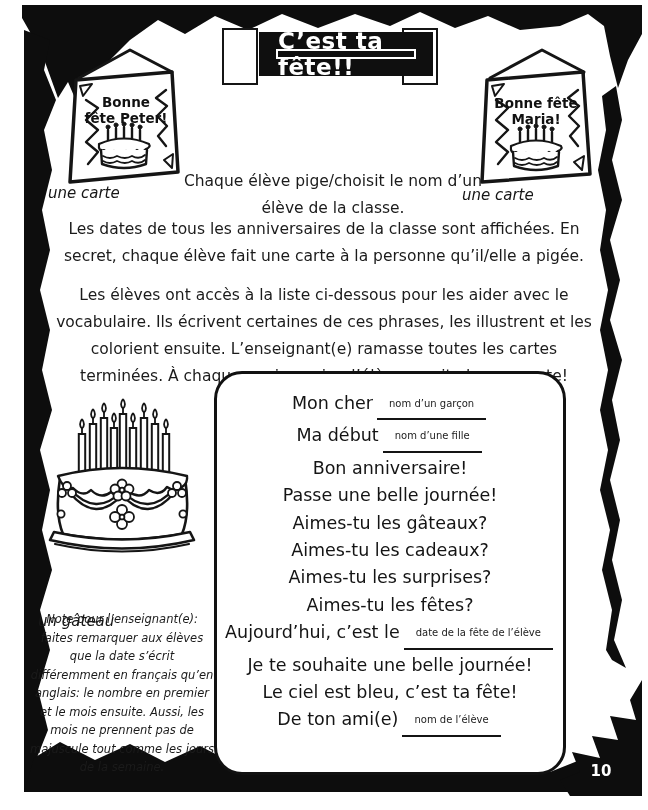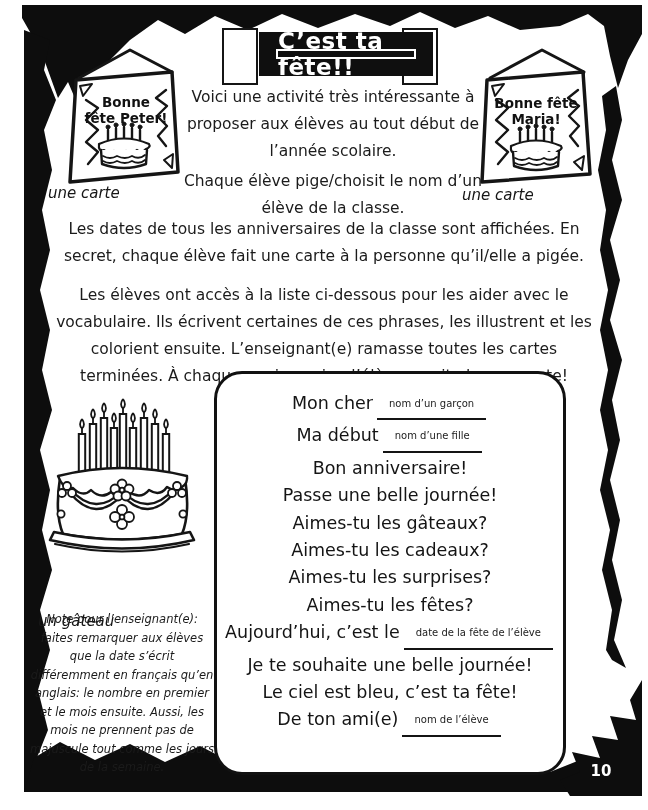--- a/index.html
+++ b/index.html
@@ -131,21 +131,20 @@
         <path d="M49,106 Q74,95 99,106 q2,3 -3,5 q-4,5 -9,1 q-5,5 -11,1 q-6,5 -12,0 q-6,4 -10,-1 q-6,2 -5,-6 z" stroke-width="2.2"></path>
         <path d="M51,112 L52,126 Q74,134 96,126 L97,112" fill="#ffffff" stroke-width="2.4"></path>
         <path d="M53,118 q7,4 14,0 q8,4 15,0 q7,4 13,-1" fill="none" stroke-width="1.8"></path>
         <path d="M53,123 q7,4 14,0 q8,4 15,0 q7,4 13,-1" fill="none" stroke-width="1.8"></path>
       </g>
       <text x="74" y="68" text-anchor="middle" font-size="13.5" font-weight="bold" fill="#111">Bonne fête</text>
       <text x="74" y="84" text-anchor="middle" font-size="13.5" font-weight="bold" fill="#111">Maria!</text>
     </svg>
     <div class="caption cap-card-right">une carte</div>
 
-    <div class="para p1">Voici une activité très intéressante à proposer aux élèves au tout début de l’année scolaire.</div>
     <div class="para p2">Chaque élève pige/choisit le nom d’un élève de la classe.</div>
     <div class="para p3">Les dates de tous les anniversaires de la classe sont affichées. En secret, chaque élève fait une carte à la personne qu’il/elle a pigée.</div>
     <div class="para p4">Les élèves ont accès à la liste ci-dessous pour les aider avec le vocabulaire. Ils écrivent certaines de ces phrases, les illustrent et les colorient ensuite. L’enseignant(e) ramasse toutes les cartes terminées. À chaque anniversaire, l’élève reçoit alors sa carte!</div>
 
     <svg class="cake-svg" width="188" height="180" viewBox="0 0 188 180">
       <defs>
         <g id="bigcandle">
           <path d="M0,-7 C2.6,-3.5 2.6,0.5 0,2.5 C-2.6,0.5 -2.6,-3.5 0,-7" fill="#ffffff" stroke="#151515" stroke-width="1.8"></path>
           <line x1="0" y1="2.5" x2="0" y2="8" stroke="#151515" stroke-width="1.8"></line>
           <rect x="-3.2" y="8" width="6.4" height="54" fill="#ffffff" stroke="#151515" stroke-width="2"></rect>

